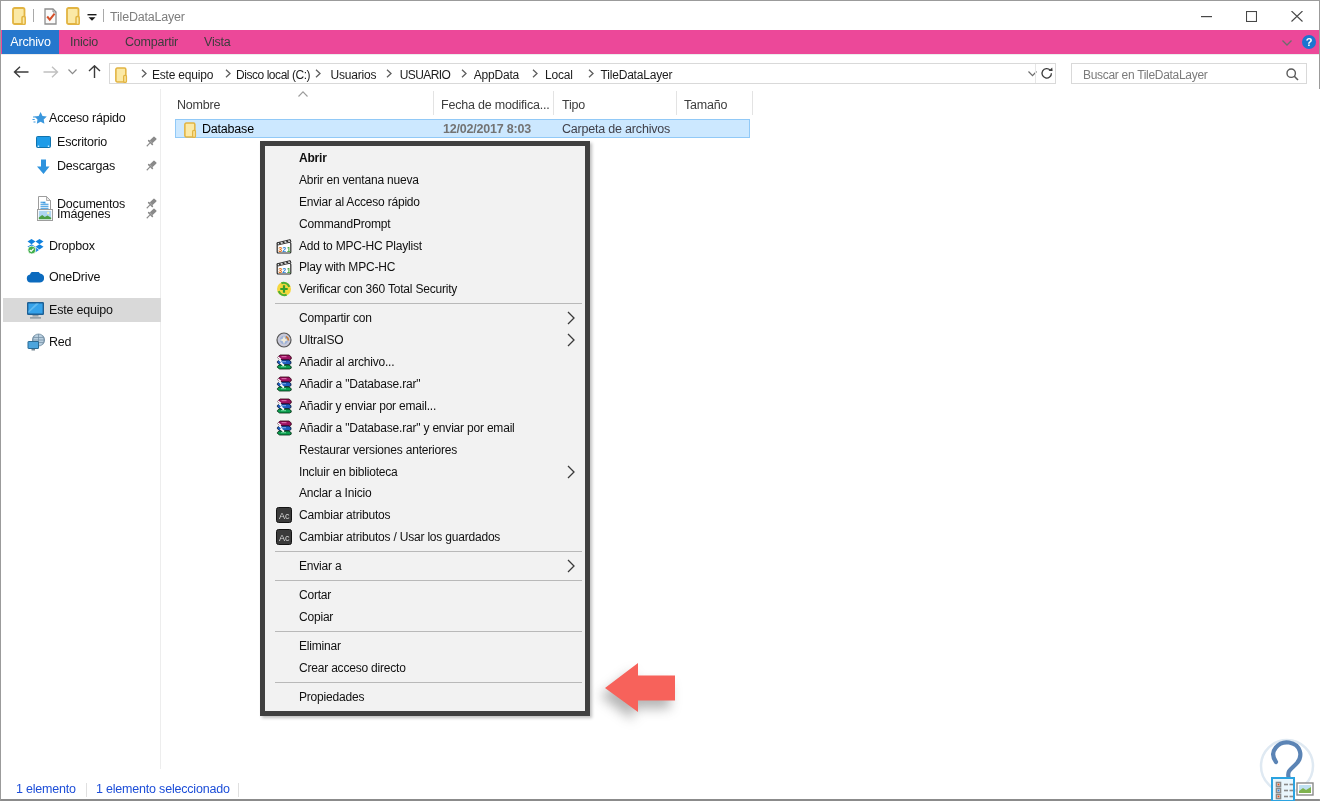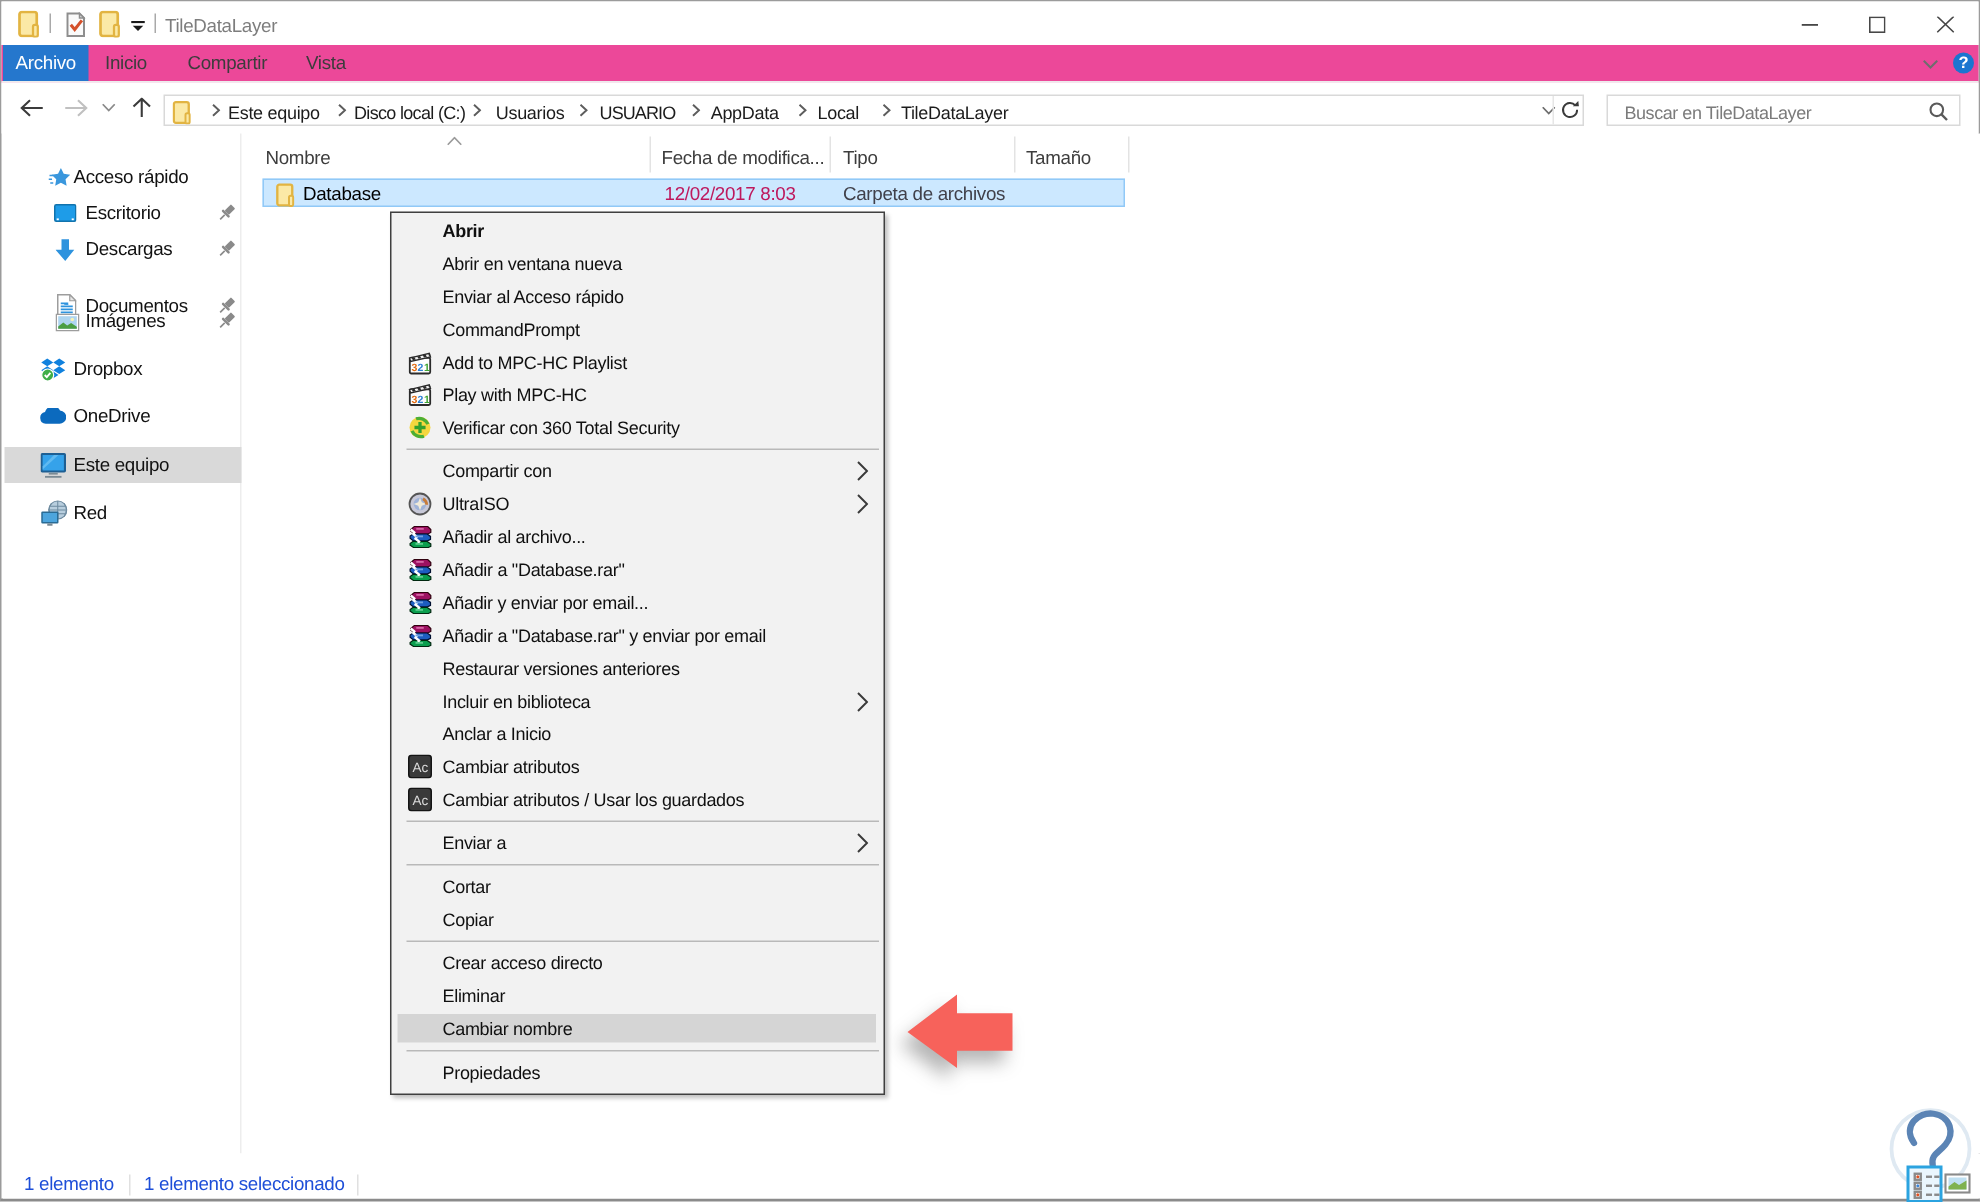--- a/index.html
+++ b/index.html
@@ -33,25 +33,25 @@
 #esteq-band { position:absolute; left:1px; top:209px; width:158px; height:24px; background:#d9d9d9; }
 .pin { position:absolute; left:142px; top:4px; }
 
 #main { position:absolute; left:159px; top:0; width:1159px; height:680px; }
 .hcol { position:absolute; top:8.5px; font-size:12.5px; color:#3d3d3d; letter-spacing:-0.2px;}
 .hsep { position:absolute; top:2px; width:1px; height:24px; background:#e3e3e3; }
 #hdr { position:absolute; left:0; top:0px; width:1159px; height:28px;text-align:right; }
 #filerow { position:absolute; left:14px; top:30px; width:575px; height:19px; background:#cce8ff;
   border:1px solid #91c9f7; }
 #filerow .nm { position:absolute; left:26px; top:2px; font-size:12.5px; color:#000; letter-spacing:-0.2px;}
-#filerow .dt { position:absolute; left:267px; top:2px; font-size:12.5px; color:#be185d; letter-spacing:-0.2px;}
+#filerow .dt { position:absolute; left:267px; top:2px; font-size:12.5px; color:#737373; letter-spacing:-0.2px;font-weight:bold;}
 #filerow .tp { position:absolute; left:386px; top:2px; font-size:12.5px; color:#40404a; letter-spacing:-0.2px;}
 
 #menu { position:absolute; left:259px; top:140px; width:330px; background:#f2f2f2;
-  border:1px solid #404040; box-shadow:2px 2px 3px rgba(0,0,0,0.25); padding-top:1px; padding-bottom:3px;}
+  border:5px solid #404040; box-shadow:2px 2px 3px rgba(0,0,0,0.25); padding-top:1px; padding-bottom:3px;}
 .mi { position:relative; height:21.9px; }
 .mi .t { position:absolute; left:34px; top:50%; transform:translateY(-50%); font-size:12px; color:#101010; letter-spacing:-0.2px; white-space:nowrap;}
 .mi .ic { position:absolute; left:11px; top:50%; transform:translateY(-50%); width:16px; height:16px; }
 .mi .sub { position:absolute; right:10px; top:50%; transform:translateY(-50%); }
 .msep { height:1px; background:#b9b9b9; margin:3.1px 3px 3.1px 10px; }
 .hl { position:absolute; left:4px; right:5px; top:1px; bottom:2px; background:#d5d5d5; }
 
 #status { position:absolute; left:1px; top:768px; width:1318px; height:30px; background:#fff; }
 #status .st { position:absolute; top:13px; font-size:12.5px; color:#1d4ed8; letter-spacing:-0.2px;}
 .ssep { position:absolute; top:14px; width:1px; height:14px; background:#e0e0e0; }
@@ -452,28 +452,24 @@
       </div>
       <div class="msep"></div>
       <div class="mi">
         <div class="t">Cortar</div>
       </div>
       <div class="mi">
         <div class="t">Copiar</div>
       </div>
       <div class="msep"></div>
       <div class="mi">
+        <div class="t">Eliminar</div>
+      </div>
+      <div class="mi">
         <div class="t">Crear acceso directo</div>
-      </div>
-      <div class="mi">
-        <div class="t">Eliminar</div>
-      </div>
-      <div class="mi">
-        <div class="hl"></div>
-        <div class="t">Cambiar nombre</div>
       </div>
       <div class="msep"></div>
       <div class="mi">
         <div class="t">Propiedades</div>
       </div>
     </div>
 
   <svg id="arrow" width="75" height="54" viewBox="0 0 75 54">
     <path d="M3 28 L36 3 L36 15.5 L73 15.5 L73 40.5 L36 40.5 L36 52 Z" fill="#f7625b"></path>
   </svg>

